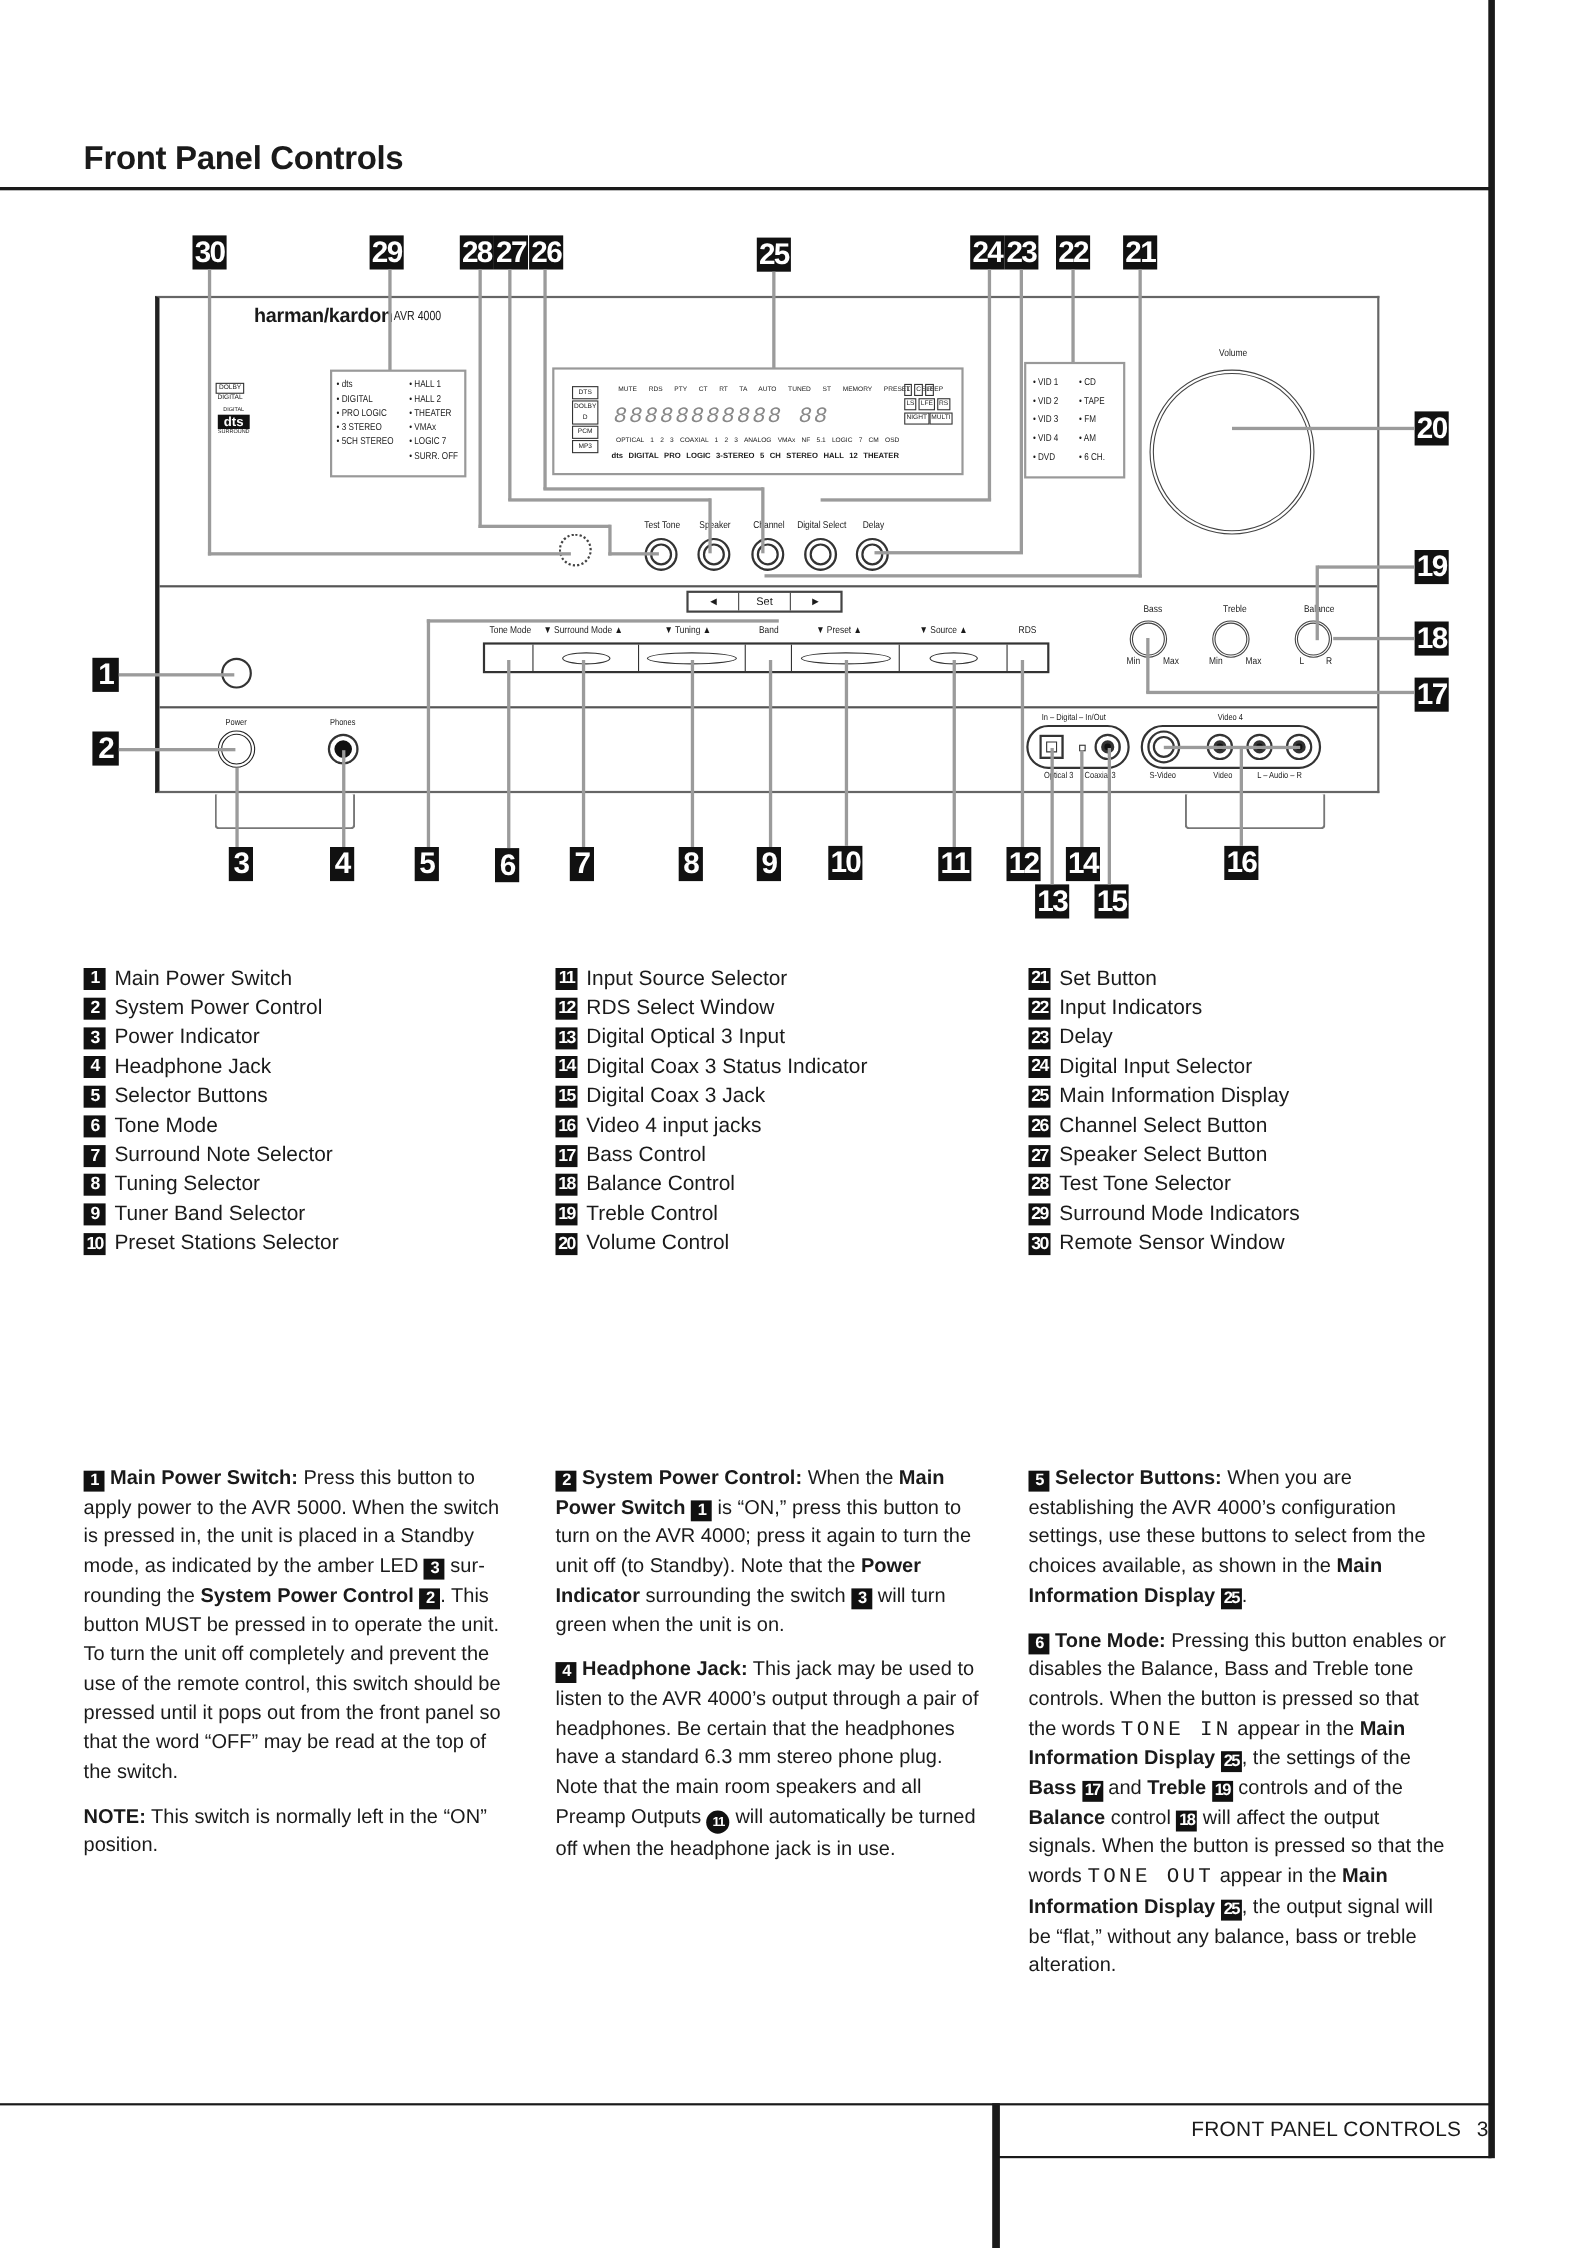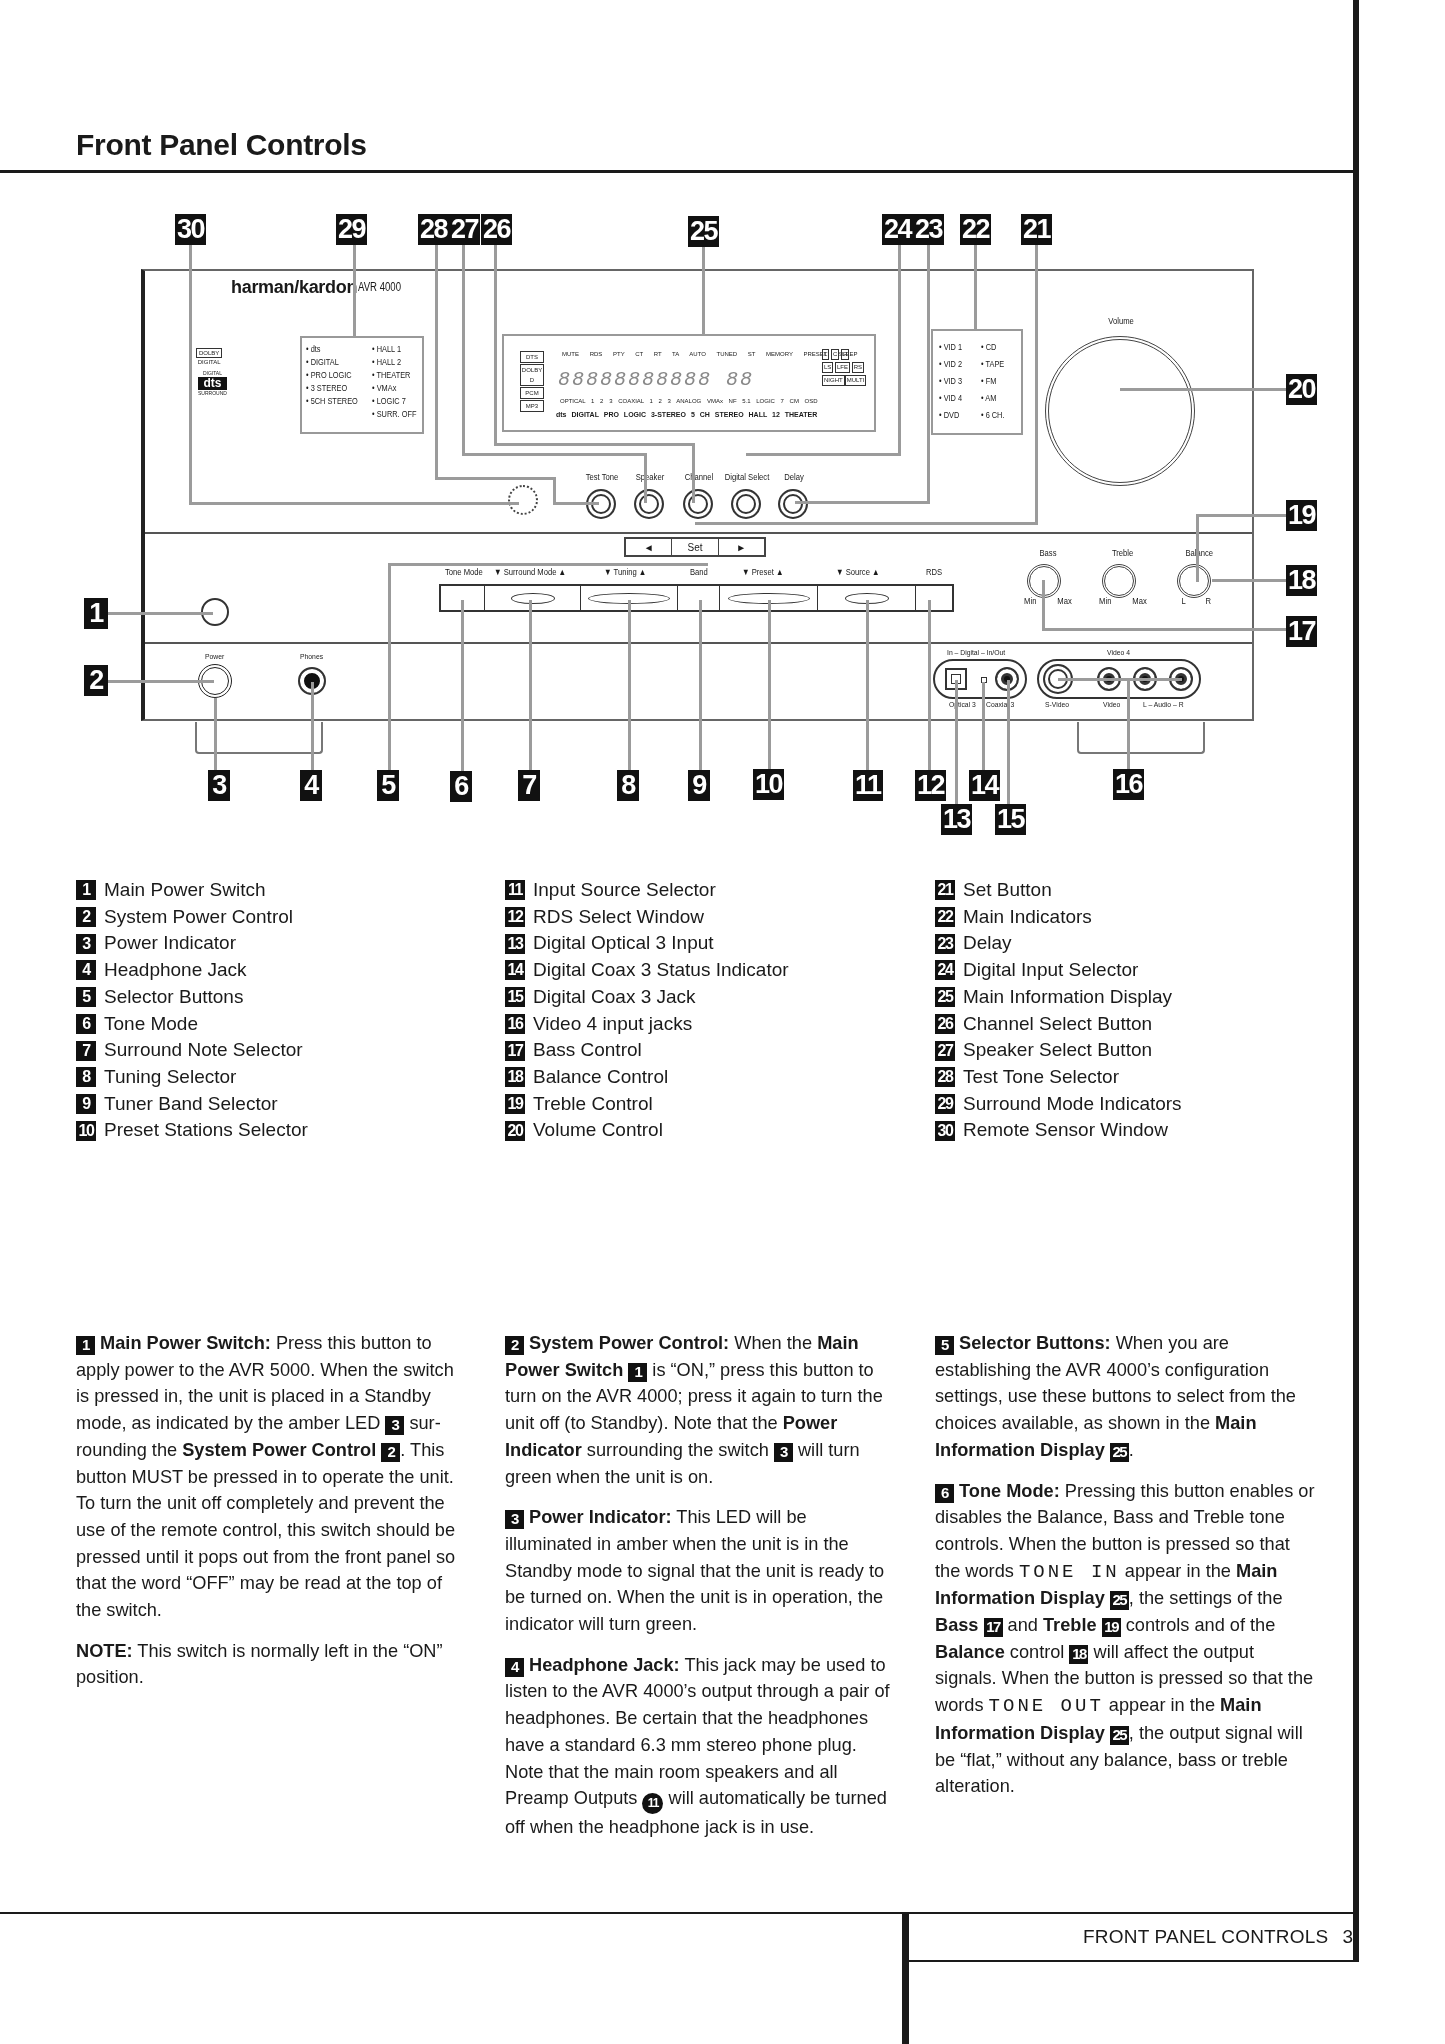--- a/index.html
+++ b/index.html
@@ -432,21 +432,21 @@
     </div>
 </div>
 
 <div class="legend" style="left:935px;">
   <div class="row">
       <span class="num">21</span>
       <span>Set Button</span>
     </div>
   <div class="row">
       <span class="num">22</span>
-      <span>Main Indicators</span>
+      <span>Input Indicators</span>
     </div>
   <div class="row">
       <span class="num">23</span>
       <span>Delay</span>
     </div>
   <div class="row">
       <span class="num">24</span>
       <span>Digital Input Selector</span>
     </div>
   <div class="row">
@@ -484,24 +484,20 @@
   <p>
     <b>NOTE:</b><span> This switch is normally left in the “ON” position.</span>
   </p>
 </div>
 
 <div class="col" style="left:505px;">
   <p>
     <span class="inum">2</span>
     <b>System Power Control:</b><span> When the </span><b>Main Power Switch</b>
     <span class="inum">1</span><span> is “ON,” press this button to turn on the AVR 4000; press it again to turn the unit off (to Standby). Note that the </span><b>Power Indicator</b><span> surrounding the switch </span><span class="inum">3</span><span> will turn green when the unit is on.</span>
-  </p>
-  <p>
-    <span class="inum">3</span>
-    <b>Power Indicator:</b><span> This LED will be illuminated in amber when the unit is in the Standby mode to signal that the unit is ready to be turned on. When the unit is in operation, the indicator will turn green.</span>
   </p>
   <p>
     <span class="inum">4</span>
     <b>Headphone Jack:</b><span> This jack may be used to listen to the AVR 4000’s output through a pair of headphones. Be certain that the headphones have a standard 6.3 mm stereo phone plug. Note that the main room speakers and all Preamp Outputs </span><span class="circ">11</span><span> will automatically be turned off when the headphone jack is in use.</span>
   </p>
 </div>
 
 <div class="col" style="left:935px;">
   <p>
     <span class="inum">5</span>

